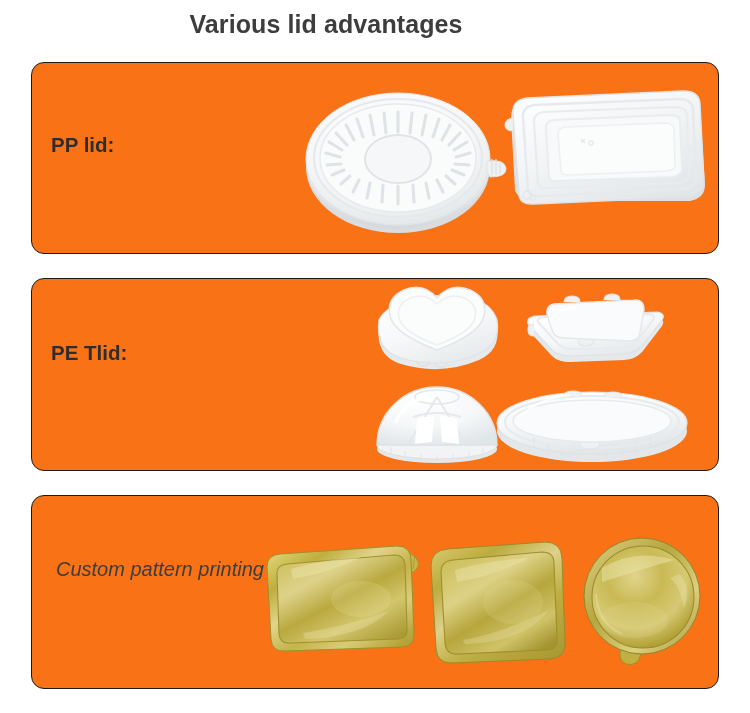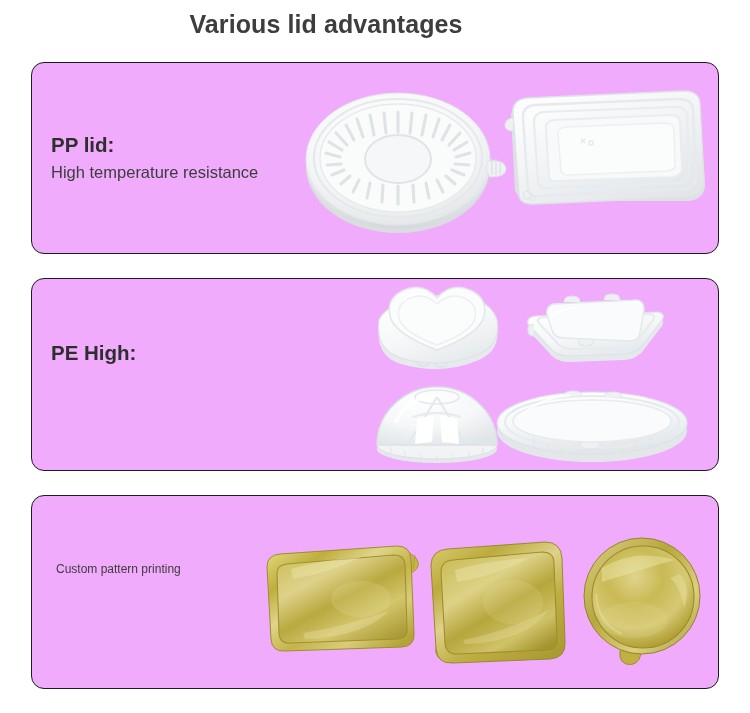--- a/index.html
+++ b/index.html
@@ -30,22 +30,23 @@
   }
 
   
   .card {
     position: absolute;
     left: 31px;
     width: 688px;
     box-sizing: border-box;
     border: 1.6px solid #1c1c1c;
     border-radius: 13px;
-    background: #f0abfc;
+    background: #f97316;
     overflow: hidden;
+    text-align: right;
   }
   #card-1 { top: 62px;  height: 192px; }
   #card-2 { top: 278px; height: 193px; }
   #card-3 { top: 495px; height: 194px; }
 
   .card-text {
     position: absolute;
     left: 19px;
     z-index: 5;
   }
@@ -60,21 +61,21 @@
     font-size: 16.5px;
     font-weight: normal;
     color: #3d3d3d;
     line-height: 1.5;
     white-space: pre-line;
     margin-top: 3px;
   }
   #card-1 .card-text { top: 70px; }
   #card-2 .card-text { top: 62px; }
   #card-3 .card-text { top: 52px; }
-  #card-3 .card-sub { margin-top: 12px; margin-left: 5px; font-size: 12px;}
+  #card-3 .card-sub { margin-top: 6px; margin-left: 5px; font-size: 20px; font-style: italic;}
 
   
   .products {
     position: absolute;
     inset: 0;
     z-index: 1;
   }
   .prod { position: absolute; }
 
   
@@ -96,21 +97,20 @@
 </style>
 </head>
 <body>
 
 <div class="page-title">Various lid advantages</div>
 
 <div class="card" id="card-1">
 
   <div class="card-text">
     <div class="card-heading">PP lid:</div>
-    <div class="card-sub">High temperature resistance</div>
   </div>
 
   <div class="products">
 
     <div class="prod" id="pp-round">
       <svg viewBox="0 0 205 160">
         <defs>
           <radialGradient id="ppRoundG" cx="45%" cy="35%" r="72%">
             <stop offset="0%" stop-color="#ffffff"></stop>
             <stop offset="62%" stop-color="#f6f7f8"></stop>
@@ -201,21 +201,21 @@
         <circle cx="46" cy="125" r="2.4" fill="none" stroke="#e2e6e8" stroke-width="1"></circle>
       </svg>
     </div>
 
   </div>
 </div>
 
 <div class="card" id="card-2">
 
   <div class="card-text">
-    <div class="card-heading">PE High:</div>
+    <div class="card-heading">PE Tlid:</div>
   </div>
 
   <div class="products">
 
     <div class="prod" id="pe-heart">
       <svg viewBox="0 0 160 105">
         <defs>
           <linearGradient id="peHeartG" x1="0.2" y1="0" x2="0.8" y2="1">
             <stop offset="0%" stop-color="#ffffff"></stop>
             <stop offset="50%" stop-color="#f6f7f8"></stop>

